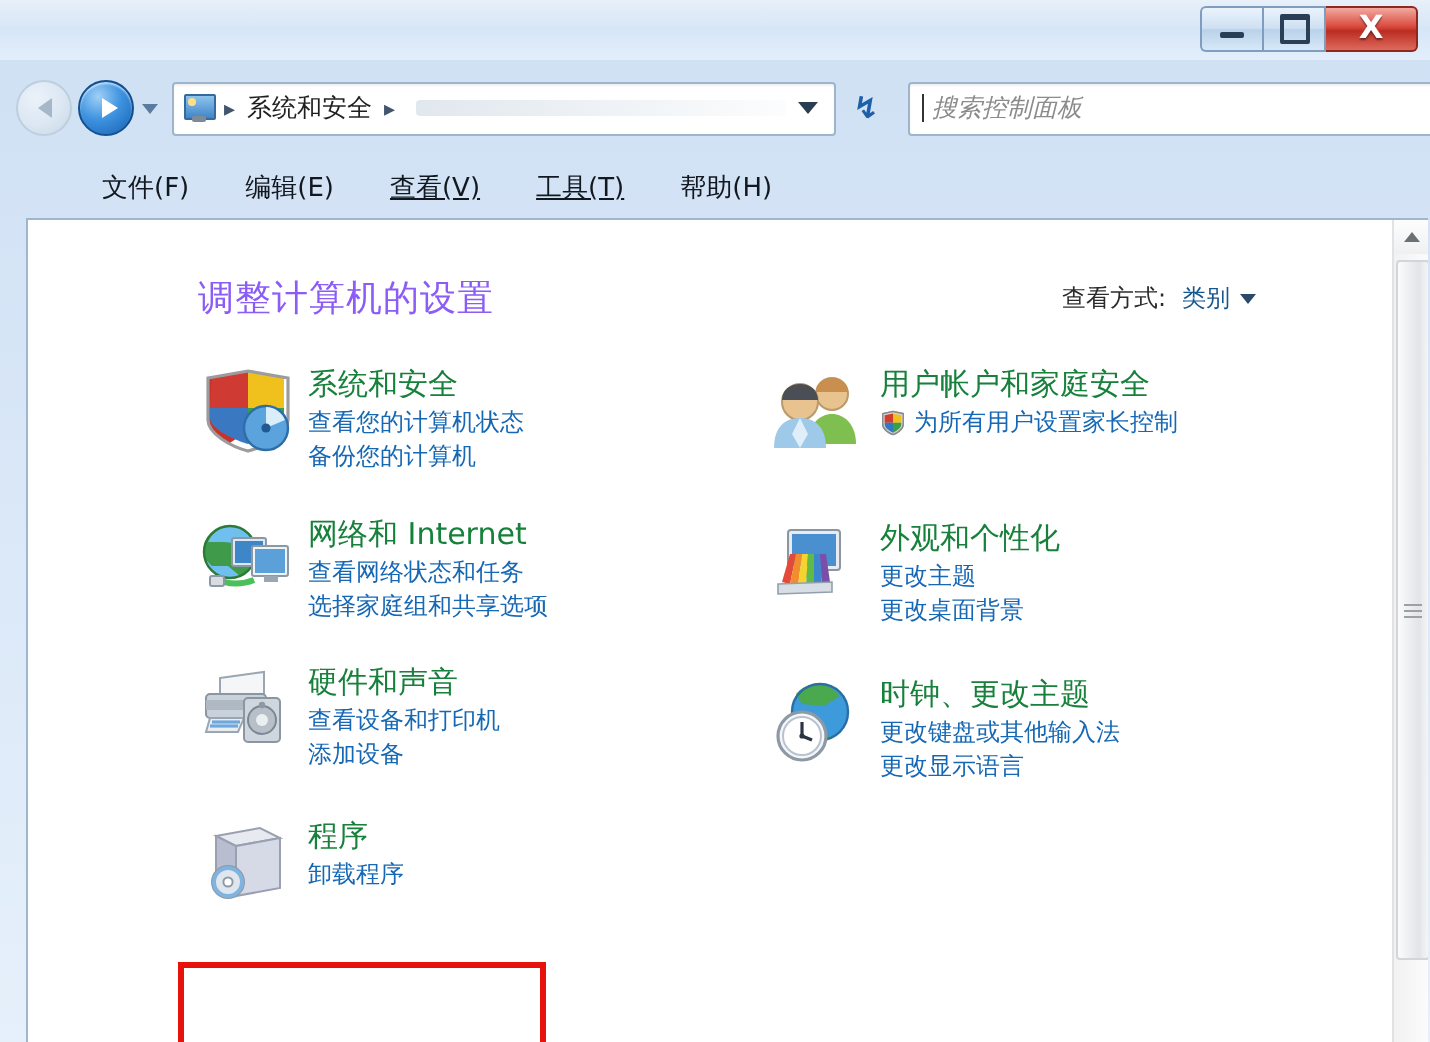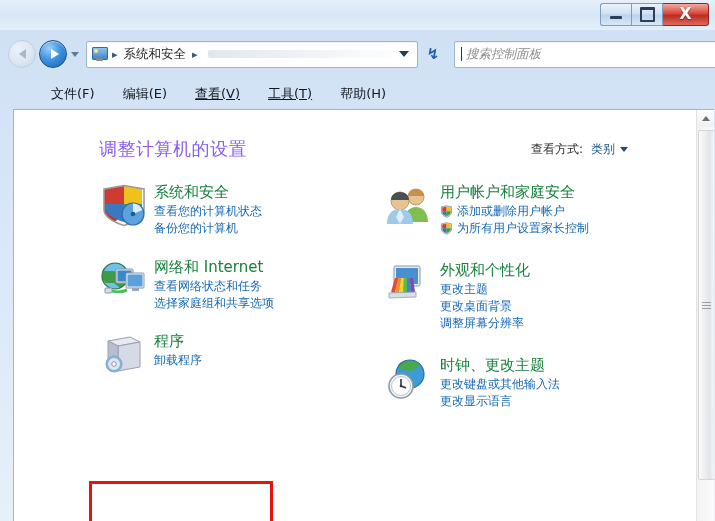--- a/index.html
+++ b/index.html
@@ -423,20 +423,41 @@
               <rect x="5" y="29" width="7" height="5" rx="1" fill="#d8dde2" stroke="#8b98a5"></rect>
             </svg>
           </div>
           <div class="cat-title">网络和 Internet</div>
           <div class="cat-links">
             <span class="cat-link">查看网络状态和任务</span>
             <span class="cat-link">选择家庭组和共享选项</span>
           </div>
         </div>
 
+        <div class="cat c-hw">
+          <div class="cat-icon">
+            <svg width="48" height="44" viewBox="0 0 48 44">
+              <path d="M10 6 L32 3 L32 14 L10 16 Z" fill="#f4f6f8" stroke="#9aa6b2"></path>
+              <rect x="3" y="14" width="30" height="12" rx="2" fill="#c9d2db" stroke="#8a96a2"></rect>
+              <rect x="3" y="17" width="30" height="5" fill="#aeb9c4"></rect>
+              <path d="M5 26 L22 26 L19 33 L3 33 Z" fill="#e9eef3" stroke="#9aa6b2"></path>
+              <path d="M6 28 L20 28" stroke="#6fa8dc" stroke-width="1.6"></path>
+              <path d="M5 30 L19 30" stroke="#6fa8dc" stroke-width="1.6"></path>
+              <rect x="22" y="16" width="18" height="22" rx="2" fill="#cfd6dd" stroke="#8a96a2"></rect>
+              <circle cx="31" cy="27" r="7" fill="#b7c0c9" stroke="#7b8793"></circle>
+              <circle cx="31" cy="27" r="3" fill="#eceff2"></circle>
+              <circle cx="31" cy="19.5" r="1.6" fill="#8d98a3"></circle>
+            </svg>
+          </div>
+          <div class="cat-title">硬件和声音</div>
+          <div class="cat-links">
+            <span class="cat-link">查看设备和打印机</span>
+            <span class="cat-link">添加设备</span>
+          </div>
+        </div>
 
         <div class="cat c-prog">
           <div class="cat-icon">
             <svg width="48" height="44" viewBox="0 0 48 44">
               <path d="M8 8 L30 4 L40 9 L18 13 Z" fill="#e8eaf2" stroke="#9aa0b0"></path>
               <path d="M18 13 L40 9 L40 34 L18 38 Z" fill="#d6d9e6" stroke="#9aa0b0"></path>
               <path d="M8 8 L18 13 L18 38 L8 33 Z" fill="#b9bdd0" stroke="#9aa0b0"></path>
               <circle cx="14" cy="31" r="8" fill="#dfe6ee" stroke="#8f9aa6"></circle>
               <circle cx="14" cy="31" r="7" fill="none" stroke="#7fb3e0" stroke-width="2"></circle>
               <circle cx="14" cy="31" r="2.3" fill="#ffffff" stroke="#8f9aa6"></circle>
@@ -467,21 +488,20 @@
           <div class="cat-title">用户帐户和家庭安全</div>
           <div class="cat-links">
             <span class="cat-link with-shield">
               <svg class="mini-shield" viewBox="0 0 14 14">
                 <path d="M1.5 2 L7 0.8 L12.5 2 L12.5 7.5 C12.5 10.5 9 12.6 7 13.2 C5 12.6 1.5 10.5 1.5 7.5 Z" fill="#d7d7d7" stroke="#8d8d8d" stroke-width=".8"></path>
                 <path d="M2.5 2.8 L7 1.9 L7 6.8 L2.5 6.8 Z" fill="#d23b30"></path>
                 <path d="M7 1.9 L11.5 2.8 L11.5 6.8 L7 6.8 Z" fill="#f0c01c"></path>
                 <path d="M2.5 6.8 L7 6.8 L7 12.2 C5.2 11.5 2.5 9.8 2.5 7.6 Z" fill="#2f79c4"></path>
                 <path d="M7 6.8 L11.5 6.8 L11.5 7.6 C11.5 9.8 8.8 11.5 7 12.2 Z" fill="#3a9e46"></path>
               </svg>
-              <span>添加或删除用户帐户</span>
             </span>
             <span class="cat-link with-shield">
               <svg class="mini-shield" viewBox="0 0 14 14">
                 <path d="M1.5 2 L7 0.8 L12.5 2 L12.5 7.5 C12.5 10.5 9 12.6 7 13.2 C5 12.6 1.5 10.5 1.5 7.5 Z" fill="#d7d7d7" stroke="#8d8d8d" stroke-width=".8"></path>
                 <path d="M2.5 2.8 L7 1.9 L7 6.8 L2.5 6.8 Z" fill="#d23b30"></path>
                 <path d="M7 1.9 L11.5 2.8 L11.5 6.8 L7 6.8 Z" fill="#f0c01c"></path>
                 <path d="M2.5 6.8 L7 6.8 L7 12.2 C5.2 11.5 2.5 9.8 2.5 7.6 Z" fill="#2f79c4"></path>
                 <path d="M7 6.8 L11.5 6.8 L11.5 7.6 C11.5 9.8 8.8 11.5 7 12.2 Z" fill="#3a9e46"></path>
               </svg>
               <span>为所有用户设置家长控制</span>
@@ -503,21 +523,20 @@
                 <path d="M18 18 L18 2 L21 2 L22 17 Z" fill="#3b86cc"></path>
                 <path d="M22 17 L21 2 L24 2 L26 16 Z" fill="#7a4fa8"></path>
                 <path d="M0 17 L27 16 L27 21 L0 22 Z" fill="#d8dee5" stroke="#93a0ab" stroke-width=".8"></path>
               </g>
             </svg>
           </div>
           <div class="cat-title">外观和个性化</div>
           <div class="cat-links">
             <span class="cat-link">更改主题</span>
             <span class="cat-link">更改桌面背景</span>
-            <span class="cat-link">调整屏幕分辨率</span>
           </div>
         </div>
 
         <div class="cat c-clock">
           <div class="cat-icon">
             <svg width="48" height="44" viewBox="0 0 48 44">
               <circle cx="24" cy="17" r="14" fill="#3d9bdb"></circle>
               <path d="M12 8 A14 14 0 0 1 34 9 L26 14 L15 13 Z" fill="#4aa84f"></path>
               <path d="M11 23 A14 14 0 0 0 30 30 L22 24 L14 24 Z" fill="#4aa84f"></path>
               <circle cx="24" cy="17" r="14" fill="none" stroke="#2a6fa3" stroke-width="1.2"></circle>

